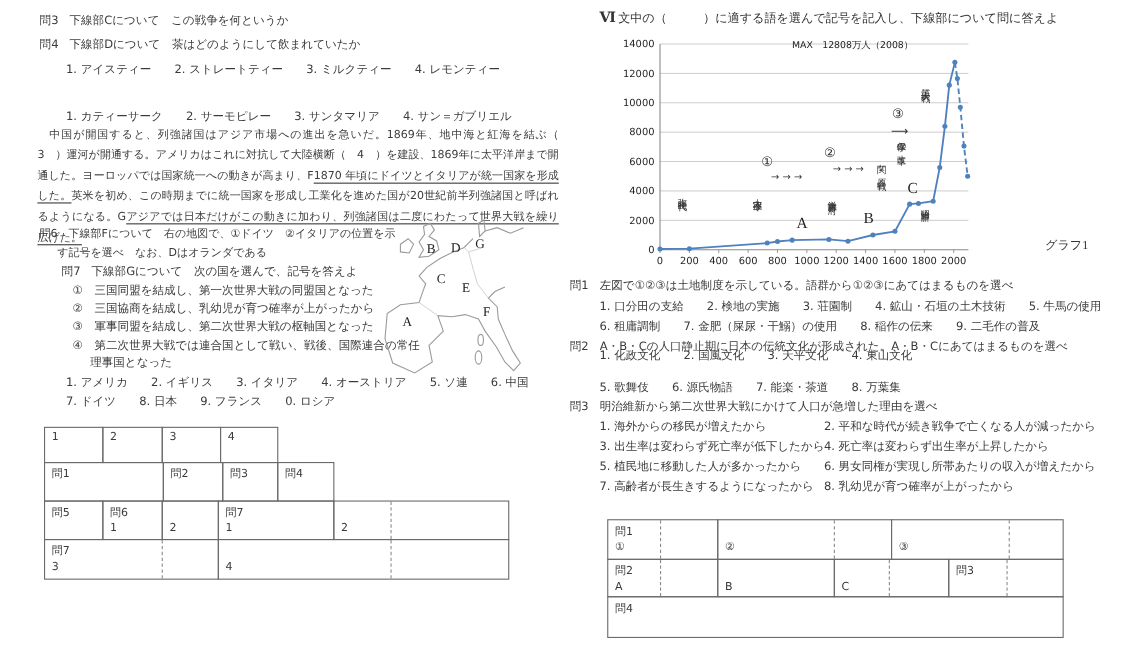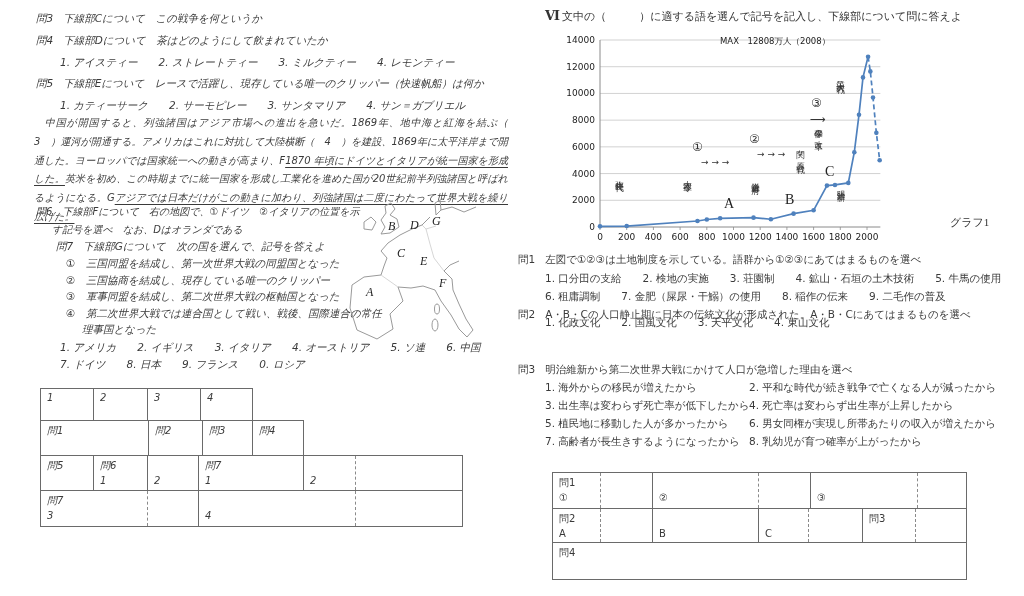--- a/index.html
+++ b/index.html
@@ -1,20 +1,20 @@
 <!DOCTYPE html>
 <html><head>
 <meta charset="utf-8">
 <style>
   html,body{margin:0;padding:0;background:#ffffff;}
   body{width:1024px;height:596px;position:relative;overflow:hidden;
        font-family:"DejaVu Sans","Liberation Sans",sans-serif;color:#3d3d3d;}
   .abs{position:absolute;}
   .page{position:absolute;top:0;height:596px;background:#fff;}
-  #page-left{left:0;width:512px;font-style:italic;}
+  #page-left{left:0;width:512px;}
   #page-right{left:512px;width:512px;}
   .qline{font-size:10.5px;white-space:nowrap;color:#3a3a3a;}
   .qlabel{margin-right:10px;}
   .optline{font-size:10.5px;white-space:nowrap;color:#3a3a3a;}
   .para{font-size:10px;line-height:18.8px;text-align:justify;color:#3a3a3a;}
   .uline{text-decoration:underline;text-underline-offset:3px;}
   .cell{position:absolute;border:1px solid #6a6a6a;box-sizing:border-box;
         font-size:10px;color:#3a3a3a;}
   .cell .clab{position:absolute;left:6px;top:3px;}
   .cell .csub{position:absolute;left:6px;top:19px;}
@@ -41,39 +41,36 @@
 
   <div class="abs qline" style="left:36px;top:12px;">
     <span class="qlabel">問3</span><span>下線部Cについて　この戦争を何というか</span>
   </div>
 
   <div class="abs qline" style="left:36px;top:34px;">
     <span class="qlabel">問4</span><span>下線部Dについて　茶はどのようにして飲まれていたか</span>
   </div>
   <div class="abs optline" style="left:60px;top:56px;">1. アイスティー　　2. ストレートティー　　3. ミルクティー　　4. レモンティー</div>
 
-  <div class="abs qline" style="left:36px;top:77px;">
-    <span class="qlabel">問5</span><span>下線部Eについて　レースで活躍し、現存している唯一のクリッパー（快速帆船）は何か</span>
-  </div>
   <div class="abs optline" style="left:60px;top:99px;">1. カティーサーク　　2. サーモピレー　　3. サンタマリア　　4. サン＝ガブリエル</div>
 
   <div class="abs para" style="left:34px;top:114px;width:474px;">
     <span>　中国が開国すると、列強諸国はアジア市場への進出を急いだ。1869年、地中海と紅海を結ぶ（　3　）運河が開通する。アメリカはこれに対抗して大陸横断（　4　）を建設、1869年に太平洋岸まで開通した。ヨーロッパでは国家統一への動きが高まり、F</span><span class="uline">1870 年頃にドイツとイタリアが統一国家を形成した。</span><span>英米を初め、この時期までに統一国家を形成し工業化を進めた国が20世紀前半列強諸国と呼ばれるようになる。G</span><span class="uline">アジアでは日本だけがこの動きに加わり、列強諸国は二度にわたって世界大戦を繰り広げた。</span>
   </div>
 
   <div class="abs qline" style="left:36px;top:205px;font-size:10px;">
     <span class="qlabel">問6</span><span>下線部Fについて　右の地図で、①ドイツ　②イタリアの位置を示</span>
   </div>
   <div class="abs qline" style="left:52px;top:223px;font-size:10px;">す記号を選べ　なお、Dはオランダである</div>
 
   <div class="abs qline" style="left:36px;top:240px;padding-left:20px;">
     <span class="qlabel">問7</span><span>下線部Gについて　次の国を選んで、記号を答えよ</span>
   </div>
   <div class="abs optline" style="left:66px;top:257px;">①　三国同盟を結成し、第一次世界大戦の同盟国となった</div>
-  <div class="abs optline" style="left:66px;top:274px;">②　三国協商を結成し、現存している唯一のクリッパー</div>
+  <div class="abs optline" style="left:66px;top:274px;">②　三国協商を結成し、乳幼児が育つ確率が上がったから</div>
   <div class="abs optline" style="left:66px;top:290px;">③　軍事同盟を結成し、第二次世界大戦の枢軸国となった</div>
   <div class="abs optline" style="left:66px;top:307px;">④　第二次世界大戦では連合国として戦い、戦後、国際連合の常任</div>
   <div class="abs optline" style="left:82px;top:323px;">理事国となった</div>
   <div class="abs optline" style="left:60px;top:341px;">1. アメリカ　　2. イギリス　　3. イタリア　　4. オーストリア　　5. ソ連　　6. 中国</div>
   <div class="abs optline" style="left:60px;top:358px;">7. ドイツ　　8. 日本　　9. フランス　　0. ロシア</div>
 
   <svg class="abs" style="left:340px;top:196px;" width="175" height="160" viewBox="0 0 175 160">
     <g stroke="#9a9a9a" stroke-width="1" fill="none">
       <path d="M24,26 L31,21 L36,26 L32,34 L24,33 Z"></path>
       <path d="M45,10 L51,7 L55,13 L50,19 L57,23 L59,31 L50,37 L41,38 L45,31 L41,24 L46,17 Z"></path>
@@ -249,20 +246,21 @@
   <div class="abs qline" style="left:6px;top:253px;">
     <span class="qlabel">問1</span><span>左図で①②③は土地制度を示している。語群から①②③にあてはまるものを選べ</span>
   </div>
   <div class="abs optline" style="left:33px;top:272px;">1. 口分田の支給　　2. 検地の実施　　3. 荘園制　　4. 鉱山・石垣の土木技術　　5. 牛馬の使用</div>
   <div class="abs optline" style="left:33px;top:290px;">6. 租庸調制　　7. 金肥（屎尿・干鰯）の使用　　8. 稲作の伝来　　9. 二毛作の普及</div>
 
   <div class="abs qline" style="left:6px;top:308px;">
     <span class="qlabel">問2</span><span>A・B・Cの人口静止期に日本の伝統文化が形成された。A・B・Cにあてはまるものを選べ</span>
   </div>
   <div class="abs optline" style="left:33px;top:316px;">1. 化政文化　　2. 国風文化　　3. 天平文化　　4. 東山文化</div>
+  <div class="abs optline" style="left:33px;top:345px;">5. 歌舞伎　　6. 源氏物語　　7. 能楽・茶道　　8. 万葉集</div>
 
   <div class="abs qline" style="left:6px;top:363px;">
     <span class="qlabel">問3</span><span>明治維新から第二次世界大戦にかけて人口が急増した理由を選べ</span>
   </div>
   <div class="abs optline" style="left:33px;top:381px;">1. 海外からの移民が増えたから</div>
   <div class="abs optline" style="left:237px;top:381px;">2. 平和な時代が続き戦争で亡くなる人が減ったから</div>
   <div class="abs optline" style="left:33px;top:399px;">3. 出生率は変わらず死亡率が低下したから</div>
   <div class="abs optline" style="left:237px;top:399px;">4. 死亡率は変わらず出生率が上昇したから</div>
   <div class="abs optline" style="left:33px;top:417px;">5. 植民地に移動した人が多かったから</div>
   <div class="abs optline" style="left:237px;top:417px;">6. 男女同権が実現し所帯あたりの収入が増えたから</div>

